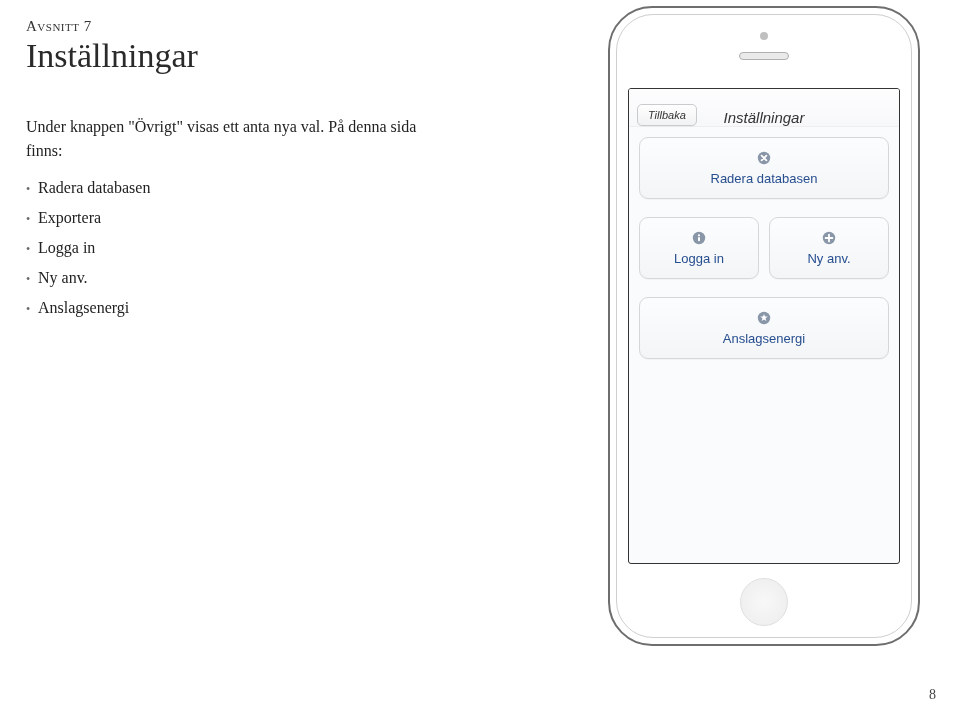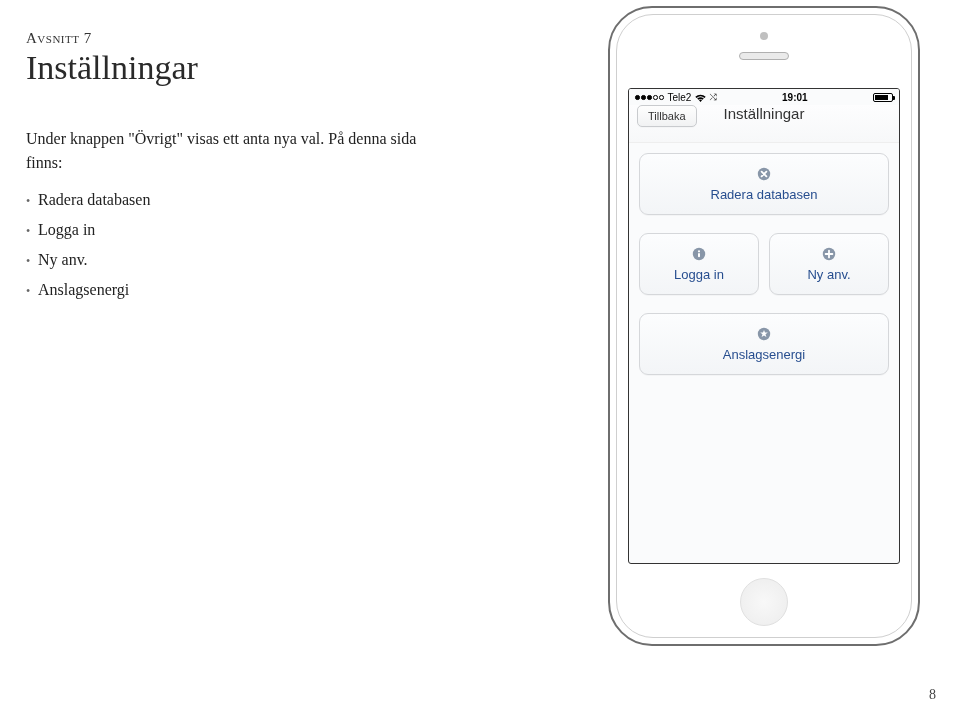--- a/index.html
+++ b/index.html
@@ -7,21 +7,21 @@
     margin: 0;
     padding: 0;
     width: 960px;
     height: 715px;
     background: #fff;
     font-family: Georgia, "Times New Roman", serif;
     color: #222;
     position: relative;
   }
   .page {
-    padding: 30px 26px;
+    padding: 18px 26px;
     height: 100%;
     position: relative;
   }
   .section-label {
     font-variant: small-caps;
     letter-spacing: 0.5px;
     font-size: 15px;
     color: #333;
   }
   .section-title {
@@ -156,26 +156,27 @@
     position: absolute;
     right: -3px; top: 2px;
     width: 2px; height: 4px;
     background: #000;
     border-radius: 0 1px 1px 0;
   }
   .batt-fill { position: absolute; inset: 1px 4px 1px 1px; background: #000; }
 
   .navbar {
     display: flex;
-    align-items: flex-start;
+    align-items: flex-end;
     height: 38px;
     padding: 0 8px;
     position: relative;
     border-bottom: 1px solid #eee;
     background: linear-gradient(#fdfdfe,#f7f8f9);
+    font-style: italic;
   }
   .back-btn {
     font-size: 11px;
     padding: 4px 10px;
     border: 1px solid #c9cbce;
     border-radius: 5px;
     background: linear-gradient(#fefefe,#f1f2f3);
     color: #333;
     box-shadow: 0 1px 0 rgba(0,0,0,0.02);
   }
@@ -229,57 +230,34 @@
 
 <div class="page">
 
   <div class="section-label">Avsnitt 7</div>
   <div class="section-title">Inställningar</div>
 
   <div class="body-text">
     <div>Under knappen "Övrigt" visas ett anta nya val. På denna sida finns:</div>
     <ul class="ul">
       <li>Radera databasen</li>
+      <li>Exportera</li>
       <li>Logga in</li>
       <li>Ny anv.</li>
       <li>Anslagsenergi</li>
     </ul>
   </div>
 
   <div class="phone">
     <div class="camera"></div>
     <div class="speaker"></div>
     <div class="home"></div>
 
     <div class="screen">
 
-      <div class="statusbar">
-        <div class="status-left">
-          <span class="sig-dots">
-            <span class="on"></span>
-              <span class="on"></span>
-              <span class="on"></span>
-              <span></span>
-              <span></span>
-          </span>
-          <span>Tele2</span>
-          <span class="wifi">
-            <svg width="11" height="9" viewBox="0 0 11 9">
-              <path d="M5.5 8 L4 6.3 A2 2 0 0 1 7 6.3 Z M2.2 4.6 A5 5 0 0 1 8.8 4.6 L7.6 5.8 A3.3 3.3 0 0 0 3.4 5.8 Z M0.3 2.7 A8 8 0 0 1 10.7 2.7 L9.5 3.9 A6.3 6.3 0 0 0 1.5 3.9 Z" fill="#000"></path>
-            </svg>
-          </span>
-          <span style="font-size:9px;">⤭</span>
-        </div>
-        <div style="font-weight:600">19:01</div>
-        <div class="status-right">
-          <span class="batt">
-              <span class="batt-fill"></span>
-            </span>
-        </div>
-      </div>
 
       <div class="navbar">
         <div class="back-btn">Tillbaka</div>
         <div class="nav-title">Inställningar</div>
       </div>
 
       <div class="card-area">
 
         <div class="card">
           <span class="card-icon">

